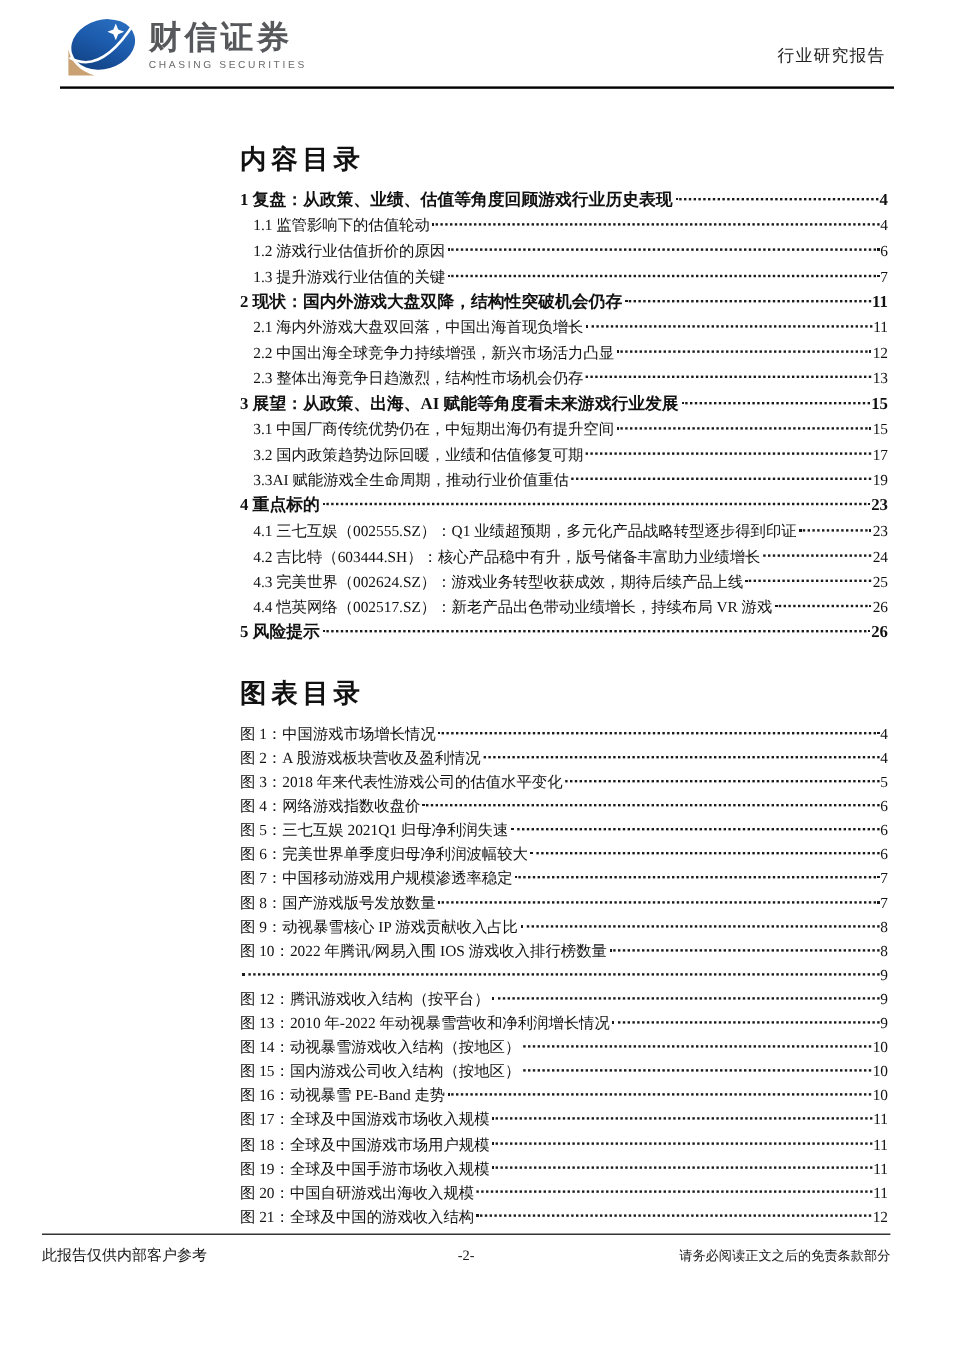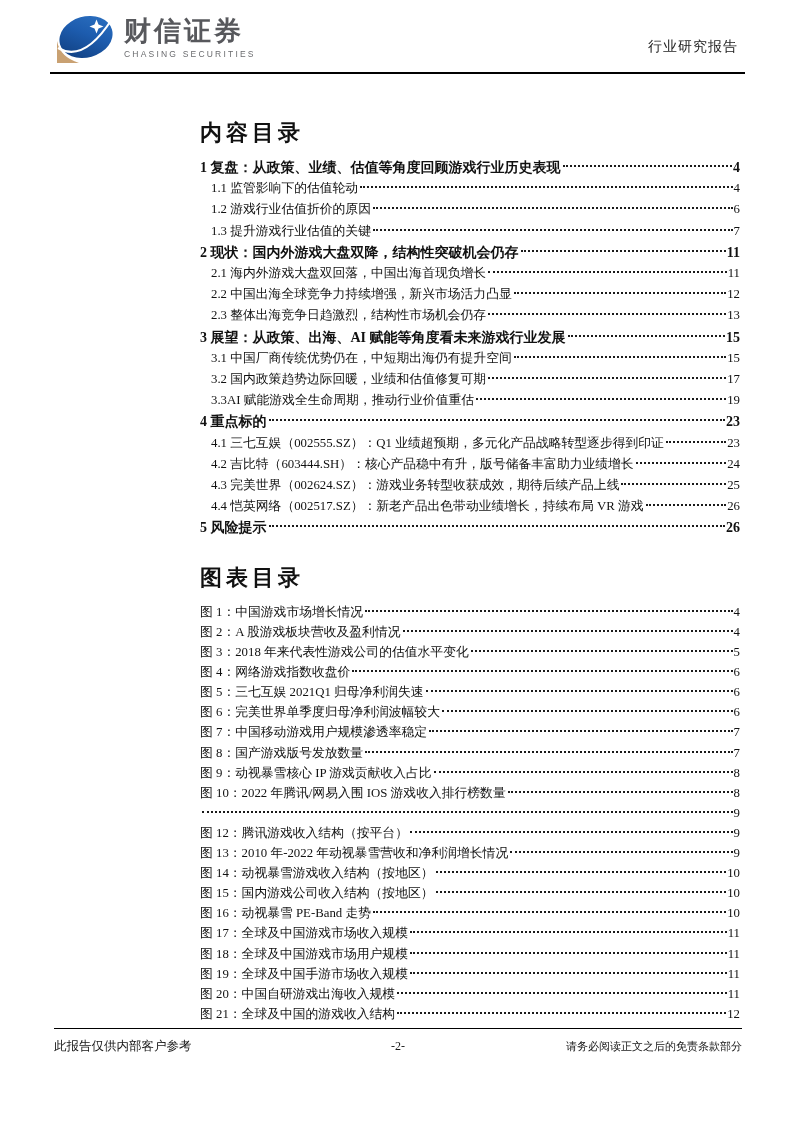--- a/index.html
+++ b/index.html
@@ -42,21 +42,21 @@
     flex:1 1 auto; min-width:8px;
     border-bottom:2px dotted #1a1a1a;
     margin:0 1px 3px 2px; height:1px;
   }
   .lvl1 .leader { border-bottom-width:2.4px; }
   .row-page { font-size:12.8px; line-height:17px; }
   .figures-title { margin-top:27px; }
   .fig-list { margin-top:11px; }
 
   
-  .ftr { position:absolute; left:54px; right:52px; top:1028px; border-top:1.4px solid #000; }
+  .ftr { position:absolute; left:35px; right:52px; top:1028px; border-top:1.4px solid #000; }
   .ftr-row { display:flex; align-items:baseline; padding-top:9px; }
   .ftr-left  { flex:1; text-align:left;  font-size:12.5px; color:#161616; }
   .ftr-center{ flex:0; text-align:center; font-size:12px; color:#161616; }
   .ftr-right { flex:1; text-align:right; font-size:11px; color:#161616; }
 </style>
 </head>
 <body>
 
 <header>
   <div class="hdr-logo">

